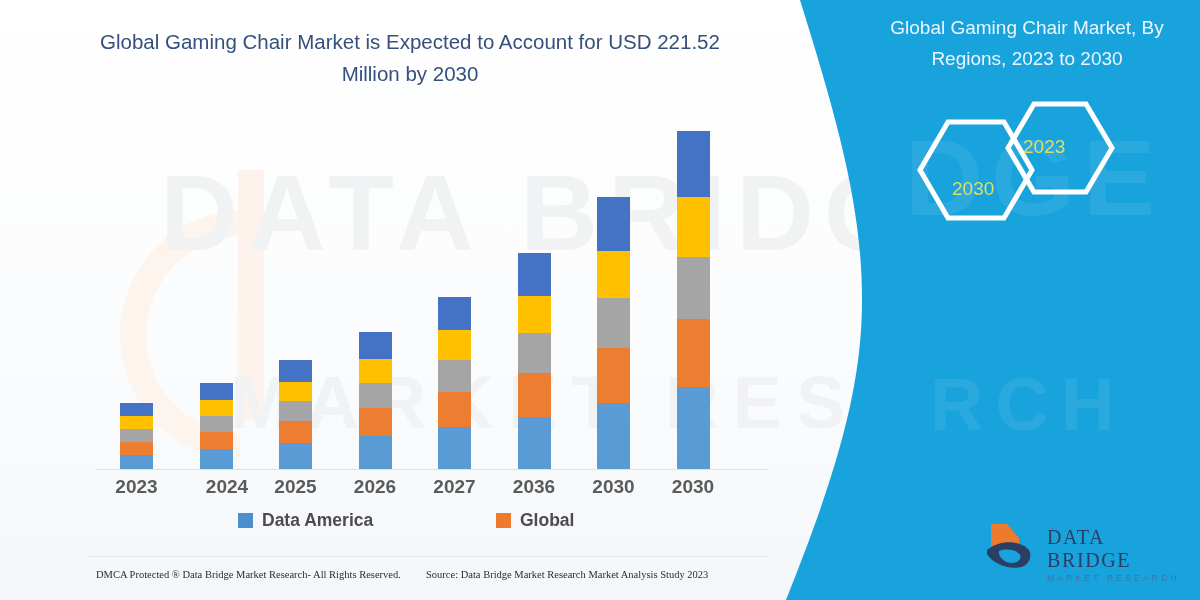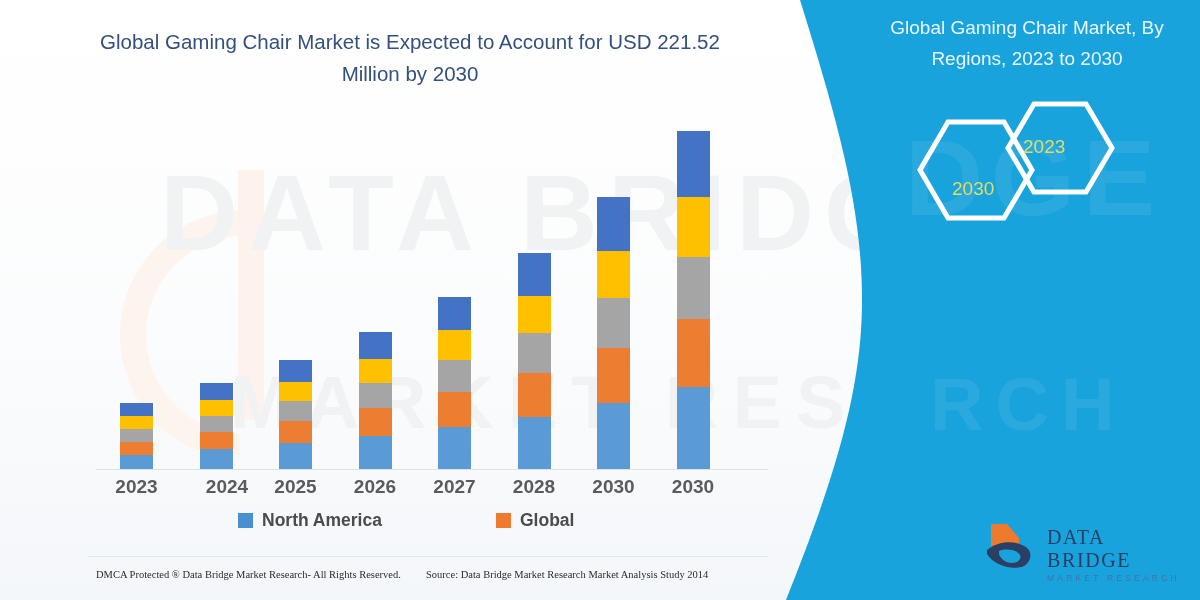--- a/index.html
+++ b/index.html
@@ -218,40 +218,40 @@
       </div>
     <div class="axis-line"></div>
   </div>
 
   <div class="xlabels" id="xlabels">
       <div class="xlabel" style="left: 10.5px;">2023</div>
       <div class="xlabel" style="left: 101px;">2024</div>
       <div class="xlabel" style="left: 169.5px;">2025</div>
       <div class="xlabel" style="left: 249px;">2026</div>
       <div class="xlabel" style="left: 328.5px;">2027</div>
-      <div class="xlabel" style="left: 408px;">2028</div>
+      <div class="xlabel" style="left: 408px;">2036</div>
       <div class="xlabel" style="left: 487.5px;">2030</div>
       <div class="xlabel" style="left: 567px;">2030</div>
     </div>
 
   <div class="legend" id="legend">
       <div class="legend-item" style="left: 142px;">
         <span class="legend-swatch" style="background: rgb(74, 144, 207);"></span>
-        <span class="legend-label">North America</span>
+        <span class="legend-label">Data America</span>
       </div>
       <div class="legend-item" style="left: 400px;">
         <span class="legend-swatch" style="background: rgb(238, 122, 46);"></span>
         <span class="legend-label">Global</span>
       </div>
     </div>
 
   <div class="footer">
     <div class="footer-sep"></div>
     <div class="footer-left">DMCA Protected ® Data Bridge Market Research- All Rights Reserved.</div>
-    <div class="footer-right">Source: Data Bridge Market Research  Market Analysis Study 2014</div>
+    <div class="footer-right">Source: Data Bridge Market Research  Market Analysis Study 2023</div>
   </div>
 
   <div class="blue-panel">
     <svg width="1200" height="600" viewBox="0 0 1200 600" xmlns="http://www.w3.org/2000/svg">
       <path id="panel-shape" d="M 800 0 L 1200 0 L 1200 600 L 786 600 C 838 470 862 386 862 300 C 862 210 840 128 800 0 Z" fill="#19a3dd"></path>
       <g opacity="0.07" fill="#ffffff">
         <text x="905" y="215" font-family="Liberation Sans, sans-serif" font-size="108" font-weight="700" letter-spacing="8">DGE</text>
         <text x="930" y="430" font-family="Liberation Sans, sans-serif" font-size="74" font-weight="700" letter-spacing="12">RCH</text>
       </g>
     </svg>

